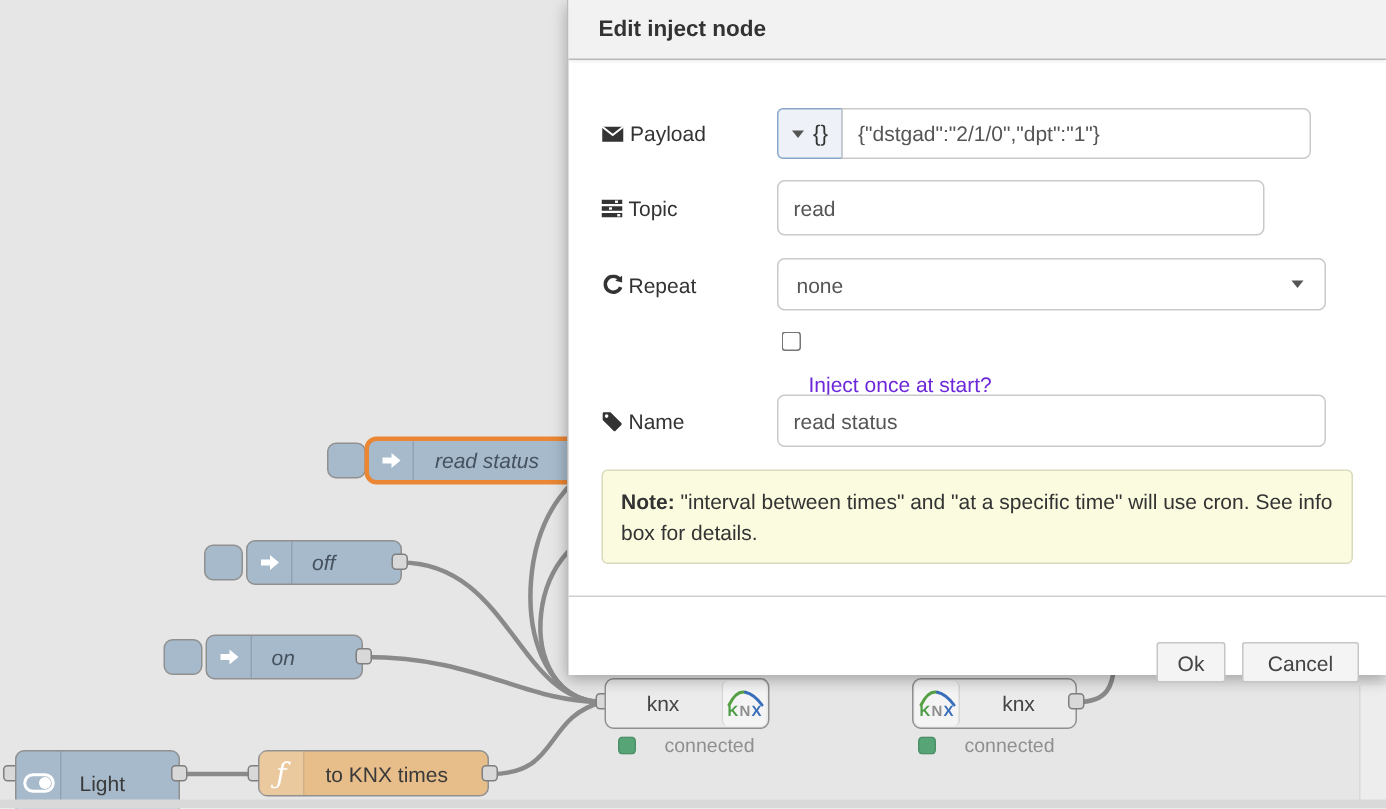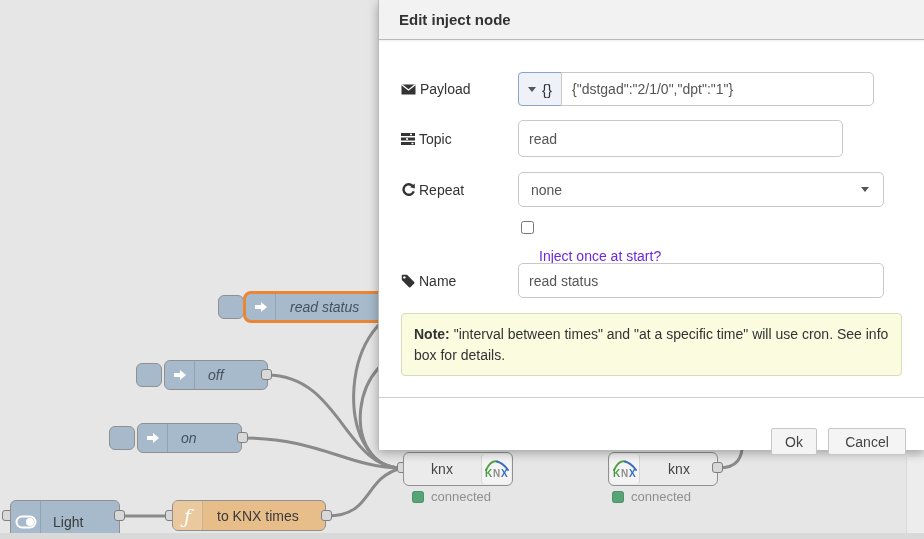--- a/index.html
+++ b/index.html
@@ -21,21 +21,21 @@
                 border:1px solid #909090; border-radius:6px; }
   .selected { border:3px solid #ea8634; border-radius:8px; }
   .fn-node { background:#e7bd89; }
   .fn-icon-bg { background:rgba(255,255,255,0.18); }
   .knx-node { background:#ebebeb; }
   .knx-label { flex:1; text-align:center; font-size:14px; color:#444; }
   .knx-logo { width:30px; height:30px; margin:0 1px; background:#f4f4f4; border-radius:4px;
               display:flex; align-items:center; justify-content:center; }
   .port { position:absolute; width:11px; height:11px; background:#d8d8d8;
           border:1px solid #7f7f7f; border-radius:3px; }
-  .status { position:absolute; display:flex; align-items:center; gap:7px; }
+  .status { position:absolute; display:flex; align-items:center; gap:19px; }
   .status-dot { width:12px; height:12px; border-radius:3px; background:#57a477; border:1px solid rgba(0,0,0,0.12); }
   .status-text { font-size:13px; color:#8f8f8f; }
   .fn-glyph { color:#fff; font-size:19px; font-style:italic; font-family:"DejaVu Serif", serif; }
   .scroll-right { position:absolute; left:906px; top:457px; width:18px; height:82px;
                   background:#ededed; border-left:1px solid #d9d9d9; }
   .scroll-bottom { position:absolute; left:0; top:533px; width:924px; height:6px; background:#d9d9d9; }
 
   
   .dialog { position:absolute; left:378px; top:0; width:546px; height:450px; background:#fff;
             border-left:1px solid #bdbdbd; box-shadow:0 3px 10px rgba(0,0,0,0.3); z-index:5; }

